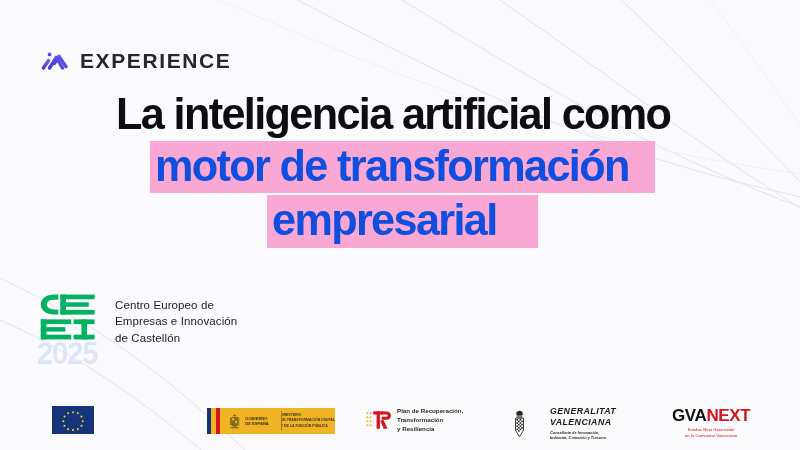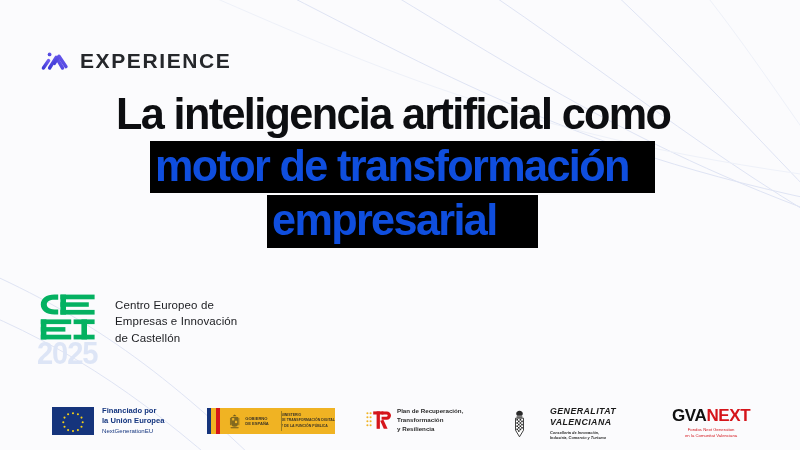--- a/index.html
+++ b/index.html
@@ -35,21 +35,21 @@
   .hl-line { line-height:0.99; white-space:nowrap;text-align:center; }
   .hl-text {
     font-family:"Liberation Sans", sans-serif;
     font-size:45px; font-weight:bold;
     letter-spacing:-1.7px;
     transform:scaleX(0.96); transform-origin:left center;
     display:inline-block;
   }
   .hl-dark .hl-text { color:#0d0e11; }
   .hl-hi {
-    background:#000000;
+    background:#f9a8d4;
     display:inline-block;
     padding:3px 6px 5px 5px;
     margin-left:-5px;
   }
   .hl-hi .hl-text { color:#0f4ede; }
   #hl-2 { margin-top:4px; }
   #hl-3 { margin-top:2px; }
   #hl-3 .hl-hi { padding-right:32px; }
 
   
@@ -209,25 +209,20 @@
           <circle cx="29.5" cy="19.8" r="1.05"></circle>
           <circle cx="25.9" cy="23.1" r="1.05"></circle>
           <circle cx="21" cy="24.1" r="1.05"></circle>
           <circle cx="16.1" cy="23.1" r="1.05"></circle>
           <circle cx="12.5" cy="19.8" r="1.05"></circle>
           <circle cx="11.3" cy="15.2" r="1.05"></circle>
           <circle cx="12.5" cy="10.6" r="1.05"></circle>
           <circle cx="16.1" cy="7.3" r="1.05"></circle>
         </g>
       </svg>
-      <div id="eu-txt">
-        <div class="eu-l1">Financiado por</div>
-        <div class="eu-l1">la Unión Europea</div>
-        <div class="eu-l2">NextGenerationEU</div>
-      </div>
     </div>
 
     <div class="fl" id="fl-gob">
       <div id="gob-box">
         <svg style="position:absolute;left:0;top:0" width="18" height="26" viewBox="0 0 18 26" aria-hidden="true">
           <rect x="0" y="0" width="4" height="26" fill="#15347c"></rect>
           <rect x="4" y="0" width="5" height="26" fill="#f0b323"></rect>
           <rect x="9" y="0" width="4" height="26" fill="#d5151b"></rect>
           <rect x="13" y="0" width="5" height="26" fill="#f0b323"></rect>
         </svg>

